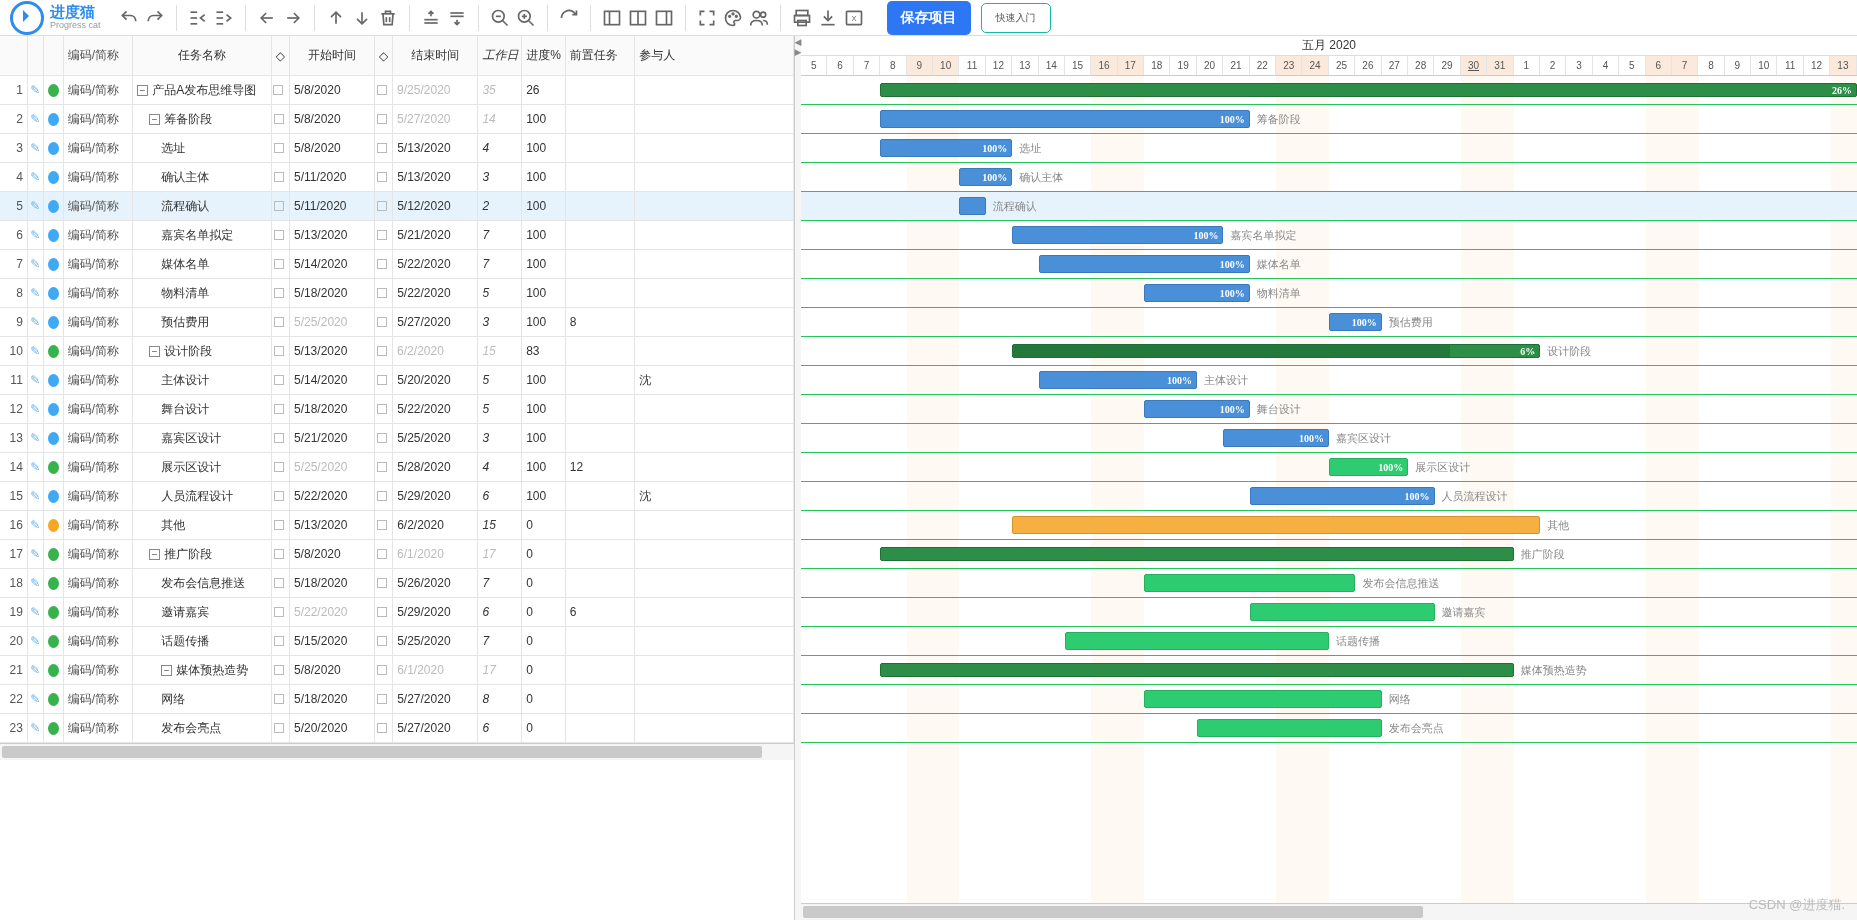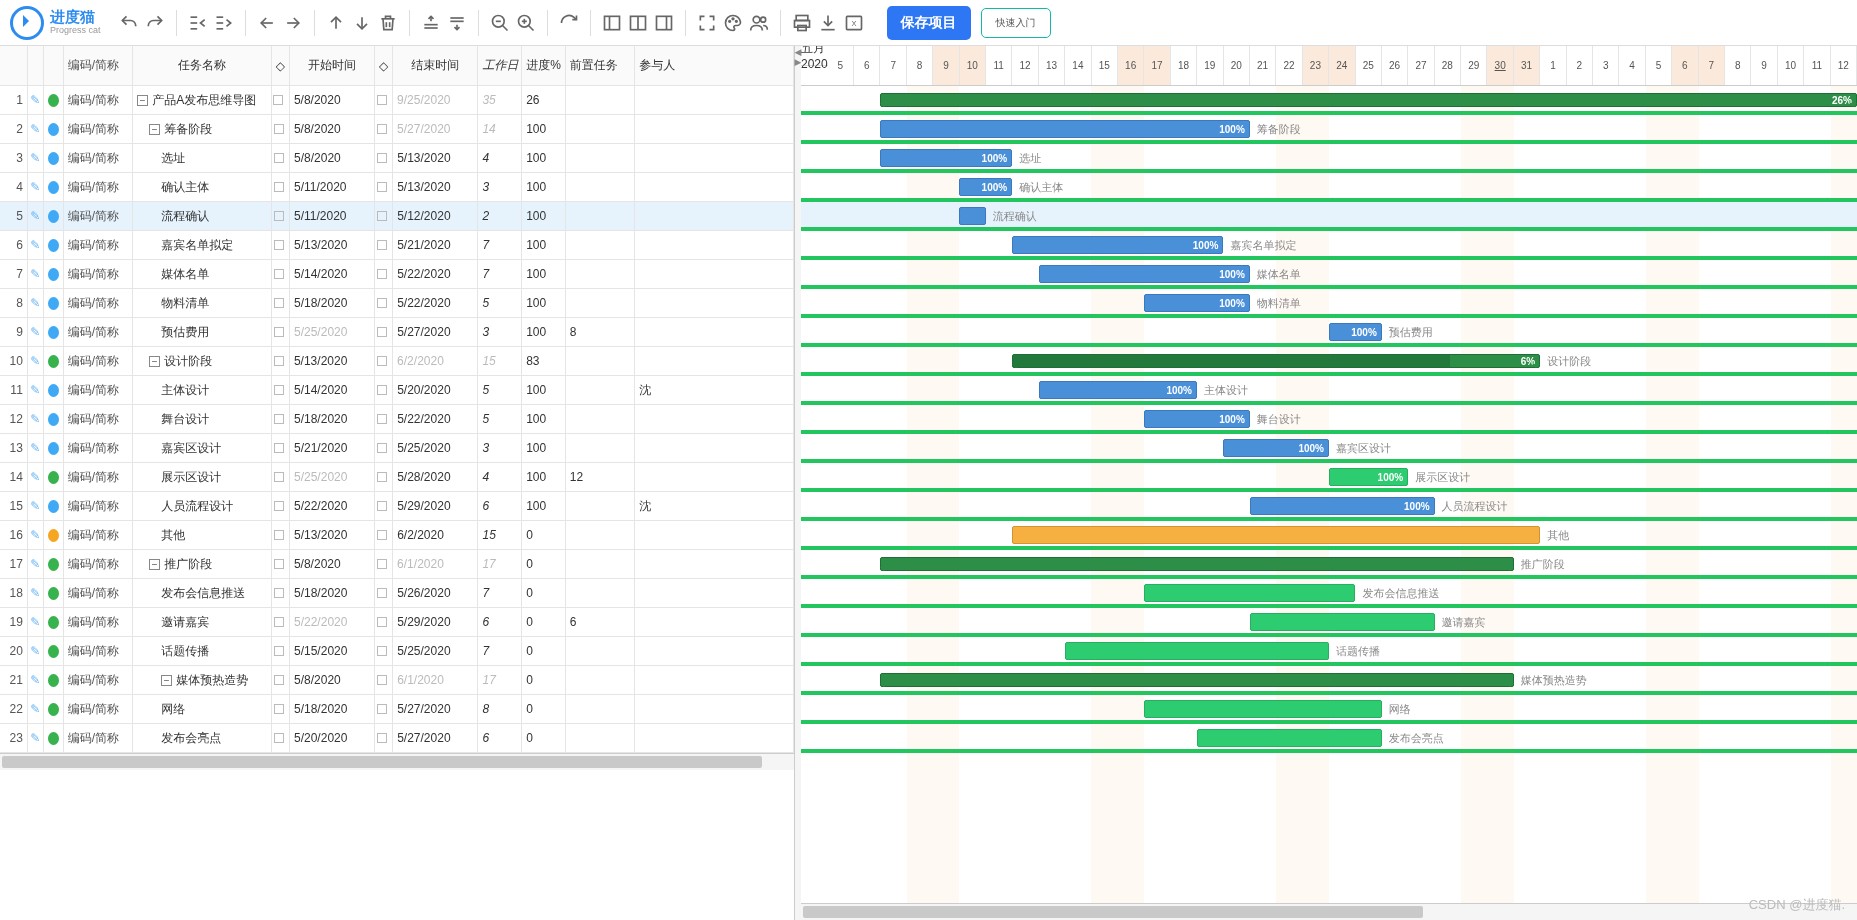--- a/index.html
+++ b/index.html
@@ -1,20 +1,20 @@
 <!DOCTYPE html>
 <html><head>
 <meta charset="utf-8">
 <style>
 * { box-sizing: border-box; margin: 0; padding: 0; }
 body { font-family: "Microsoft YaHei", Arial, sans-serif; font-size: 12px; color: #333; background: #fff; overflow: hidden; }
 .app { display: flex; flex-direction: column; height: 920px; width: 1857px; }
 
 
-.toolbar { height: 46px; display: flex; align-items: center; padding: 0 10px; border-bottom: 1px solid #ddd; gap: 0; }
+.toolbar { height: 36px; display: flex; align-items: center; padding: 0 10px; border-bottom: 1px solid #ddd; gap: 0; }
 .logo { display: flex; align-items: center; gap: 6px; margin-right: 15px; }
 .logo-circle { width: 34px; height: 34px; border-radius: 50%; border: 3px solid #2d8cf0; display: flex; align-items: center; justify-content: center; position: relative; overflow: hidden; }
 .logo-circle::after { content: ''; position: absolute; right: 6px; top: 6px; border: 6px solid transparent; border-left-color: #2d8cf0; }
 .logo-text { display: flex; flex-direction: column; line-height: 1.1; }
 .logo-cn { color: #2d8cf0; font-size: 15px; font-weight: bold; }
 .logo-en { color: #999; font-size: 9px; }
 .tbtn { width: 26px; height: 26px; display: flex; align-items: center; justify-content: center; cursor: pointer; color: #666; border-radius: 3px; }
 .tbtn svg { width: 20px; height: 20px; }
 .sep { width: 1px; height: 26px; background: #ddd; margin: 0 8px; }
 .save-btn { background: #2d77f4; color: #fff; border: none; border-radius: 5px; padding: 8px 14px; font-size: 14px; font-weight: bold; cursor: pointer; margin-left: 20px; }
@@ -46,28 +46,28 @@
 .c-prog { width: 44px; }
 .c-pred { width: 70px; }
 .c-part { width: 160px; }
 .gray { color: #bbb; }
 .indent1 { padding-left: 16px; }
 .indent2 { padding-left: 28px; }
 .expander { width:11px; height:11px; border:1px solid #888; display:inline-flex; align-items:center; justify-content:center; font-size:10px; line-height:9px; color:#555; margin-right:4px; }
 .chk { width:10px; height:10px; border:1px solid #bbb; display:inline-block; margin-right:4px; flex-shrink:0; }
 
 
-.gantt-head { height: 40px; display: flex; flex-direction: row; border-bottom: 1px solid #ccc; }
+.gantt-head { height: 40px; display: flex; flex-direction: column; border-bottom: 1px solid #ccc; }
 .gantt-month { height: 20px; display:flex; align-items:center; justify-content:center; border-bottom:1px solid #ddd; font-size:12px; color:#333; }
 .gantt-days { flex:1; display:flex; }
 .gday { border-right:1px solid #e5e5e5; display:flex; align-items:center; justify-content:center; font-size:10px; color:#555; }
 .gday.wk { background:#fbeadb; }
 .gantt-body { flex:1; position: relative; overflow:hidden; }
 .grows { position:relative; }
-.grow { height:29px; border-bottom:4px solid #22c55e; position:relative; }
+.grow { height:29px; border-bottom:1px solid #22c55e; position:relative;font-family:Liberation Serif, serif; }
 .grow.sel { background:#e6f3fd; }
 .wkcol { position:absolute; top:0; bottom:0; background:#fdf4ea; opacity:.55; }
 .bar { position:absolute; height:18px; top:5px; border-radius:2px; display:flex; align-items:center; }
 .bar.task { background:#4a90d9; border:1px solid #3a7abc; }
 .bar.summary { background:#2d8f47; height:14px; top:7px; border:1px solid #1d6f37; }
 .bar.summary::before, .bar.summary::after { content:''; position:absolute; bottom:-5px; border:4px solid transparent; border-top-color:#2d8f47; }
 .bar.summary::before { left:-1px; }
 .bar.summary::after { right:-1px; }
 .bar.yellow { background:#f5b041; border:1px solid #d4932f; }
 .bar.green { background:#2ecc71; border:1px solid #27ae60; }

